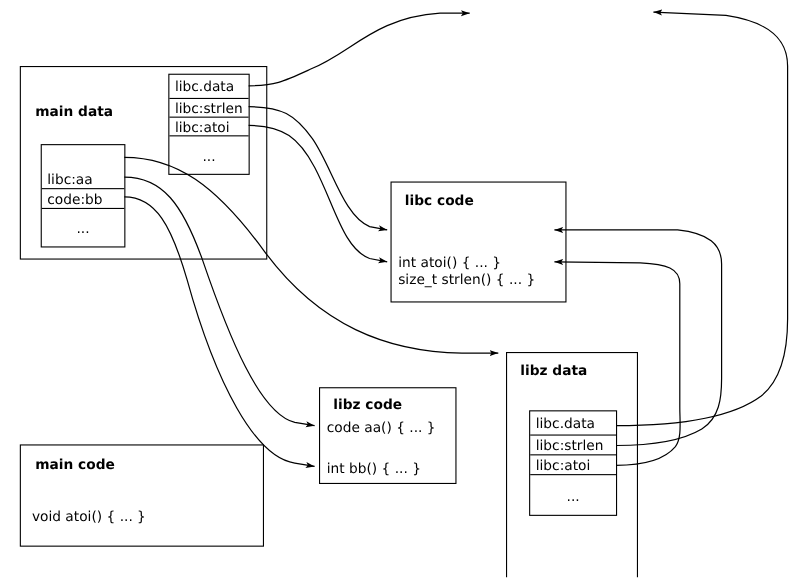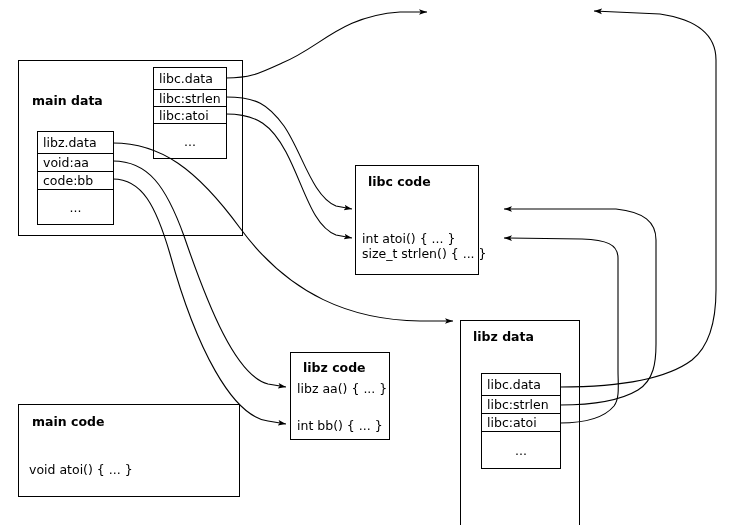--- a/index.html
+++ b/index.html
@@ -115,45 +115,42 @@
       </div>
       <div class="symrow" style="top:39px; height:17px;">
         <span>libc:atoi</span>
       </div>
       <div class="symrow last" style="top:56px; height:34px;">
         <span>...</span>
       </div>
     </div>
 
     <div class="symtab" style="left:18px; top:70px; width:77px; height:94px;">
-      <div class="symrow" style="top:0; height:22px;">
-        <span>libz.data</span>
-      </div>
       <div class="symrow" style="top:22px; height:18px;">
-        <span>void:aa</span>
+        <span>libc:aa</span>
       </div>
       <div class="symrow" style="top:40px; height:18px;">
         <span>code:bb</span>
       </div>
       <div class="symrow last" style="top:58px; height:34px;">
         <span>...</span>
       </div>
     </div>
   </div>
 
 
-  <div class="box" style="left:355px; top:165px; width:124px; height:110px;">
+  <div class="box" style="left:355px; top:165px; width:160px; height:110px;">
     <div class="box-title" style="left:12px; top:8px;">libc code</div>
     <div class="code-line" style="left:6px; top:36px;margin-top:44px;">size_t strlen() { ... }</div>
     <div class="code-line" style="left:6px; top:65px;">int atoi() { ... }</div>
   </div>
 
-  <div class="box" style="left:290px; top:352px; width:100px; height:88px;text-decoration:underline;">
+  <div class="box" style="left:290px; top:352px; width:125px; height:88px;text-decoration:underline;">
     <div class="box-title" style="left:12px; top:7px;">libz code</div>
-    <div class="code-line" style="left:6px; top:28px;">libz aa() { ... }</div>
+    <div class="code-line" style="left:6px; top:28px;">code aa() { ... }</div>
     <div class="code-line" style="left:6px; top:65px;">int bb() { ... }</div>
   </div>
 
   <div class="box" style="left:460px; top:320px; width:120px; height:221px;">
     <div class="box-title" style="left:12px; top:8px;">libz data</div>
 
     <div class="symtab" style="left:20px; top:52px; width:80px; height:96px;">
       <div class="symrow" style="top:0; height:22px;">
         <span>libc.data</span>
       </div>

